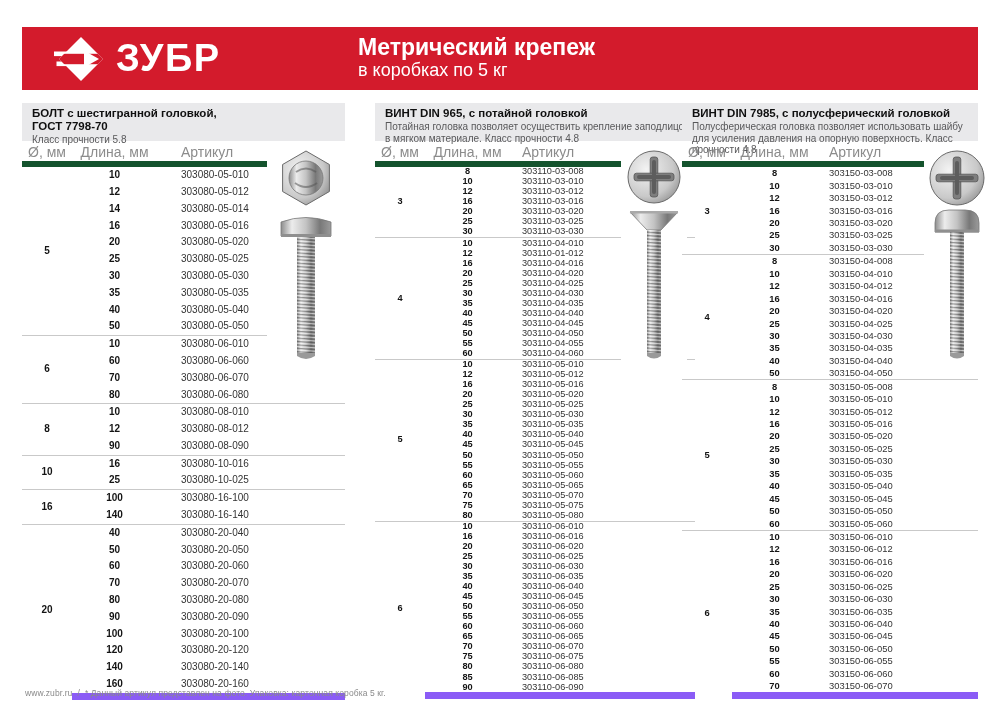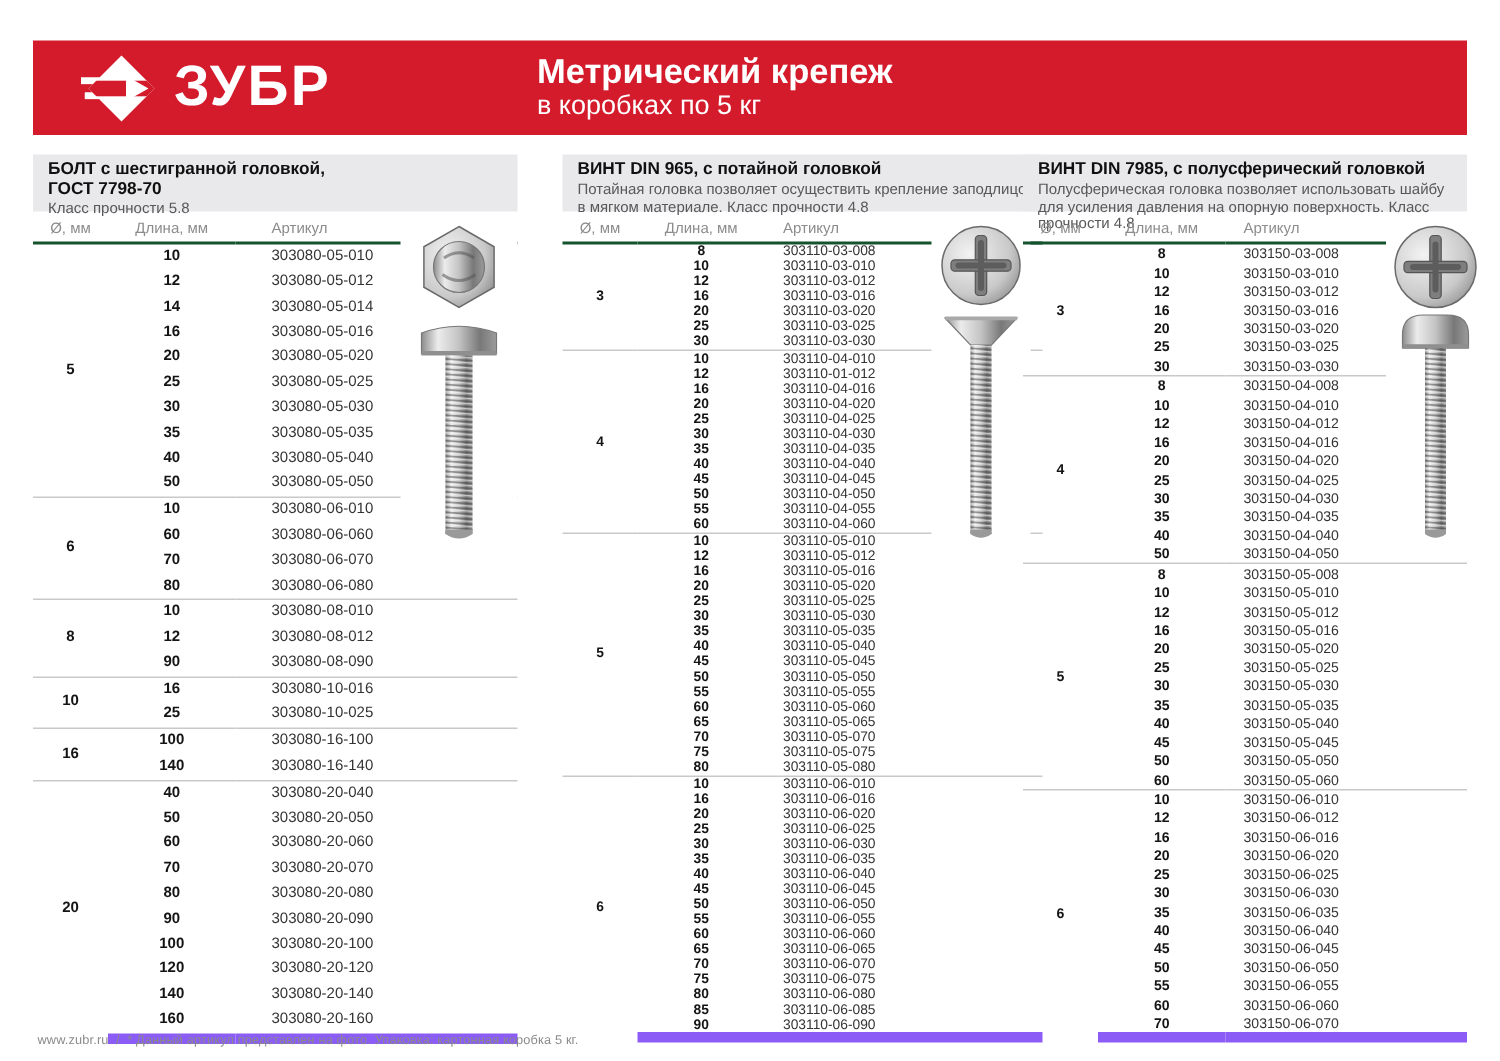--- a/index.html
+++ b/index.html
@@ -20,22 +20,22 @@
   section.product{position:absolute;top:0}
   .s0{left:0;width:323px}
   .s1{left:353px;width:320px}
   .s2{left:660px;width:296px}
 
   .headbox{background:#e9e9eb;height:38px;box-sizing:border-box;padding:4px 10px 0}
   .ptitle{font-size:11.5px;font-weight:bold;color:#101010;line-height:13px}
   .pdesc{font-size:10px;color:#58585a;line-height:11.5px;margin-top:1px}
 
   .spec{border-collapse:collapse;width:100%;table-layout:fixed;margin-top:2px}
-  .spec th{font-weight:normal;color:#8c8c8c;font-size:10px;height:18px;
-           border-bottom:2px solid #14532d;padding:0;text-align:center}
+  .spec th{font-weight:normal;color:#8c8c8c;font-size:14px;height:18px;
+           border-bottom:6px solid #14532d;padding:0;text-align:center}
   .spec th.dia{width:50px}
   .spec th.len{width:85px}
   .spec td{padding:0;line-height:1.05}
   .spec td.dia,.spec td.len{text-align:center;font-weight:bold;color:#141414}
   .spec td.dia{vertical-align:middle}
   .spec td.art,.spec th.art{text-align:left;padding-left:12px}
   .s0 .spec td.art,.s0 .spec th.art{padding-left:24px}
   .spec td.art{color:#333}
   .spec tr.gfirst td{border-top:1px solid #c9c9c9}
   .spec tbody tr:last-child td{border-bottom:7px solid #8b5cf6}

